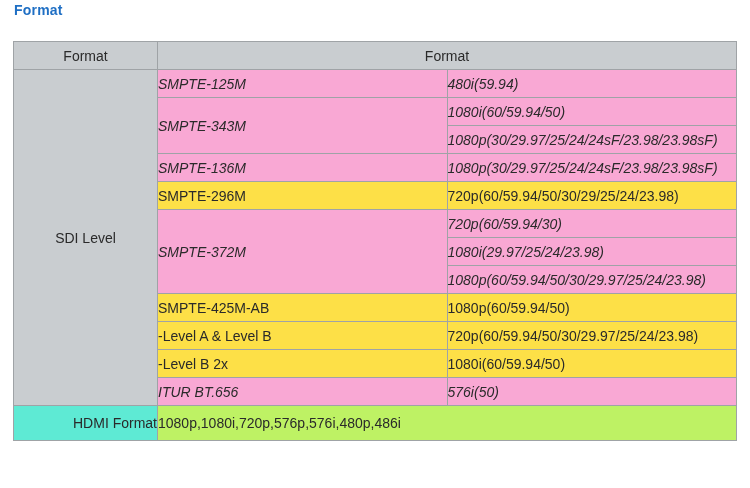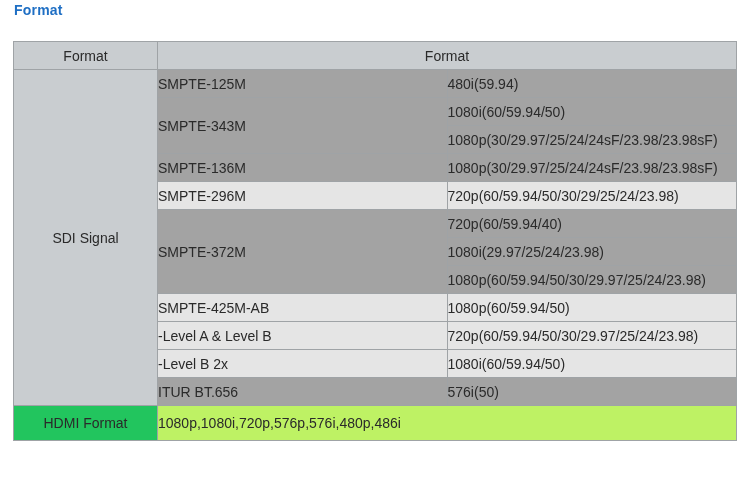--- a/index.html
+++ b/index.html
@@ -62,32 +62,32 @@
 
   .cell-pad-left {
     padding-left: 9px;
   }
   .cell-pad-value {
     padding-left: 10px;
     margin-top: 21px;
   }
   .row-h { height: 28px; }
 
-  .grey { background: #e5e5e5; }
-  .white { background: #a3a3a3; }
+  .grey { background: #fde047; }
+  .white { background: #f9a8d4; font-style: italic; }
 
   .sdi-label {
     background: #c9cdd0;
     text-align: center;
     font-size: 16px;
     color: #3b3b3b;
   }
   .hdmi-label {
-    background: #22c55e;
-    text-align: center;
+    background: #5eead4;
+    text-align: right;
     font-size: 16px;
     color: #3b3b3b;
     height: 34px;
   }
   .hdmi-value {
     background: #bef264;
     font-size: 14px;
     padding-left: 9px;
     height: 34px;
   }
@@ -105,21 +105,21 @@
 
   <div class="table-wrap">
     <table class="format-table">
       <tbody>
         <tr>
           <td class="hdr col-format">Format</td>
           <td class="hdr" colspan="2">Format</td>
         </tr>
 
         <tr class="row-h">
-          <td class="sdi-label" rowspan="12">SDI Signal</td>
+          <td class="sdi-label" rowspan="12">SDI Level</td>
           <td class="white col-signal signal-cell cell-pad-left nowrap">SMPTE-125M</td>
           <td class="white col-value cell-pad-value">480i(59.94)</td>
         </tr>
 
         <tr class="row-h">
           <td class="white col-signal signal-cell cell-pad-left nowrap" rowspan="2">SMPTE-343M</td>
           <td class="white col-value cell-pad-value">1080i(60/59.94/50)</td>
         </tr>
         <tr class="row-h">
           <td class="white col-value cell-pad-value">1080p(30/29.97/25/24/24sF/23.98/23.98sF)</td>
@@ -130,21 +130,21 @@
           <td class="white col-value cell-pad-value">1080p(30/29.97/25/24/24sF/23.98/23.98sF)</td>
         </tr>
 
         <tr class="row-h">
           <td class="grey col-signal signal-cell cell-pad-left nowrap">SMPTE-296M</td>
           <td class="grey col-value cell-pad-value">720p(60/59.94/50/30/29/25/24/23.98)</td>
         </tr>
 
         <tr class="row-h">
           <td class="white col-signal signal-cell cell-pad-left nowrap" rowspan="3">SMPTE-372M</td>
-          <td class="white col-value cell-pad-value">720p(60/59.94/40)</td>
+          <td class="white col-value cell-pad-value">720p(60/59.94/30)</td>
         </tr>
         <tr class="row-h">
           <td class="white col-value cell-pad-value">1080i(29.97/25/24/23.98)</td>
         </tr>
         <tr class="row-h">
           <td class="white col-value cell-pad-value">1080p(60/59.94/50/30/29.97/25/24/23.98)</td>
         </tr>
 
         <tr class="row-h">
           <td class="grey col-signal signal-cell cell-pad-left nowrap">SMPTE-425M-AB</td>

